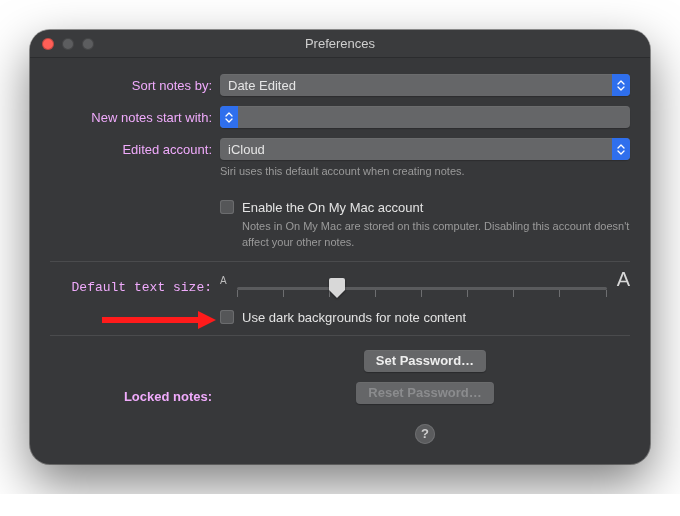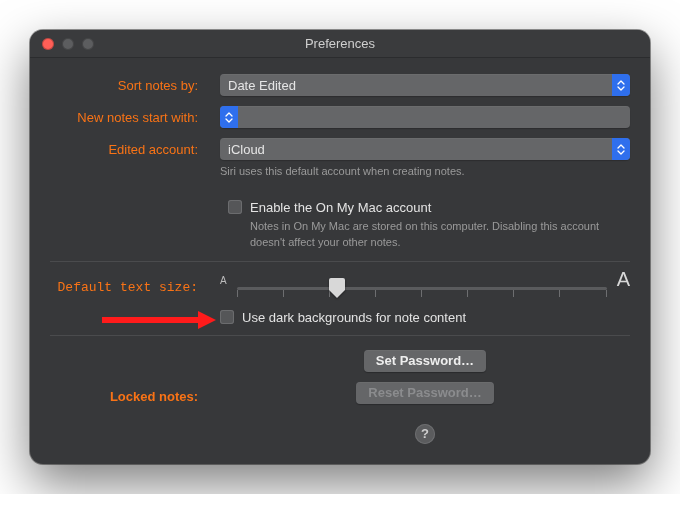--- a/index.html
+++ b/index.html
@@ -9,21 +9,21 @@
     background: #fff;
     font-family: -apple-system, "Helvetica Neue", Arial, sans-serif;
     font-size: 13px;
     display: flex;
     align-items: flex-start;
     justify-content: center;
   }
   .window {
     width: 620px;
     background: #37383a;
-    border-radius: 13px;
+    border-radius: 20px;
     box-shadow: 0 20px 50px rgba(0,0,0,0.5), 0 0 0 1px rgba(0,0,0,0.4);
     overflow: hidden;
     color: #d7d7d7;
   }
   .titlebar {
     height: 28px;
     background: #3a3b3d;
     border-bottom: 1px solid #2b2c2e;
     display: flex;
     align-items: center;
@@ -52,22 +52,22 @@
     padding: 16px 20px 20px 20px;
   }
   .row {
     display: flex;
     align-items: flex-start;
     margin-bottom: 10px;
   }
   .lbl {
     width: 170px;
     text-align: right;
-    padding-right: 22px;
-    color: #f97316;
+    padding-right: 8px;
+    color: #f0abfc;
     padding-top: 4px;
     font-size: 13px;
     flex-shrink: 0;
   }
   .ctl { flex: 1; min-width: 0; }
   .select {
     display: flex;
     align-items: center;
     height: 22px;
     background: #656668;
@@ -234,21 +234,21 @@
               </svg>
             <svg width="8" height="5">
                 <path d="M1 1 L4 4 L7 1" stroke="#fff" stroke-width="1.3" fill="none" stroke-linecap="round" stroke-linejoin="round"></path>
               </svg>
           </div>
         </div>
         <div class="hint">Siri uses this default account when creating notes.</div>
       </div>
     </div>
 
-    <div class="row" style="margin-top:20px;gap:8px;">
+    <div class="row" style="margin-top:20px;">
       <div class="lbl"></div>
       <div class="ctl">
         <div class="chk-row">
           <div class="chk"></div>
           <div class="chk-label">Enable the On My Mac account</div>
         </div>
         <div class="hint" style="padding-left:22px;">Notes in On My Mac are stored on this computer. Disabling this account doesn't affect your other notes.</div>
       </div>
     </div>
 

